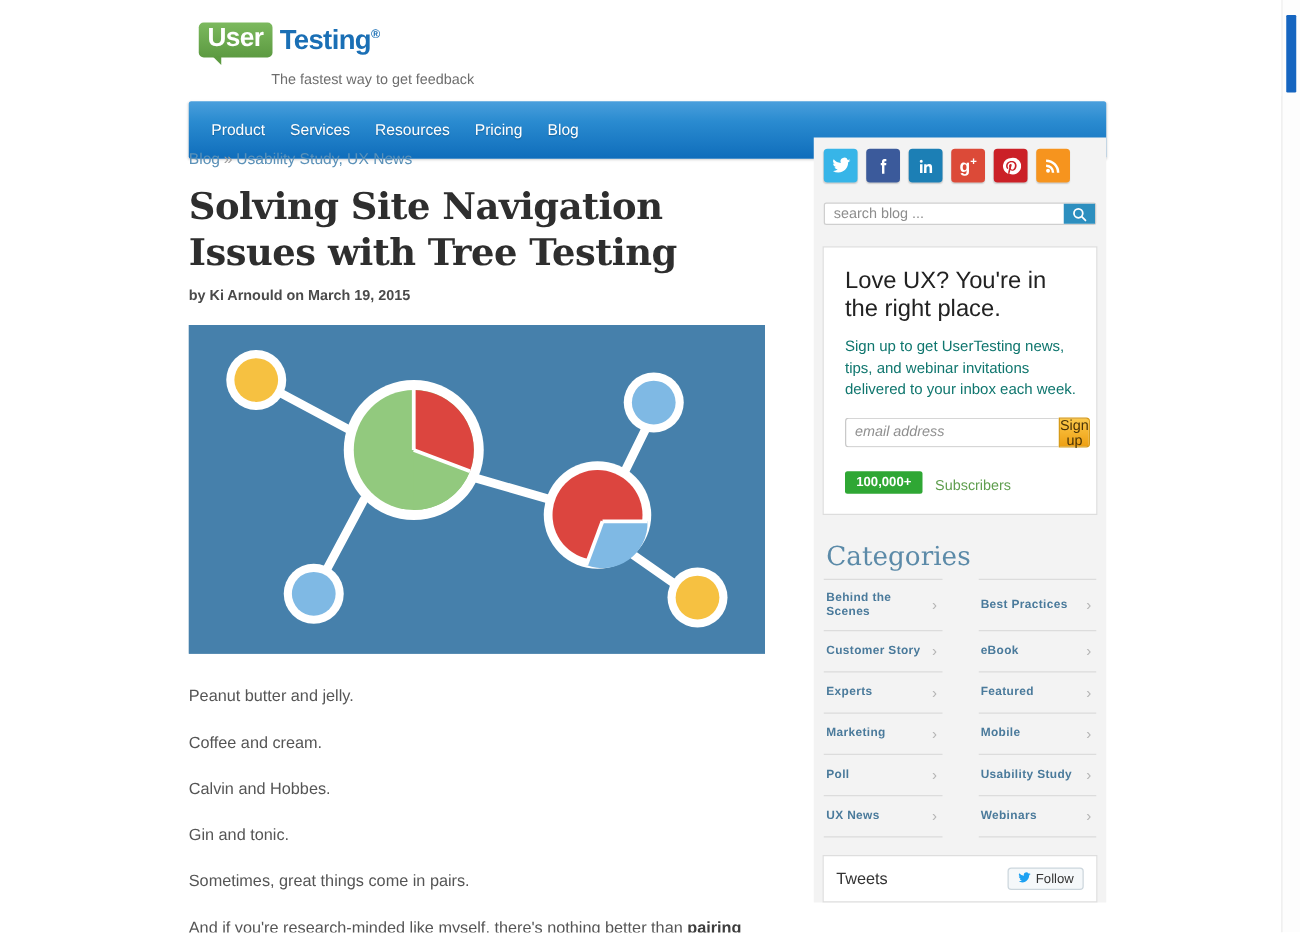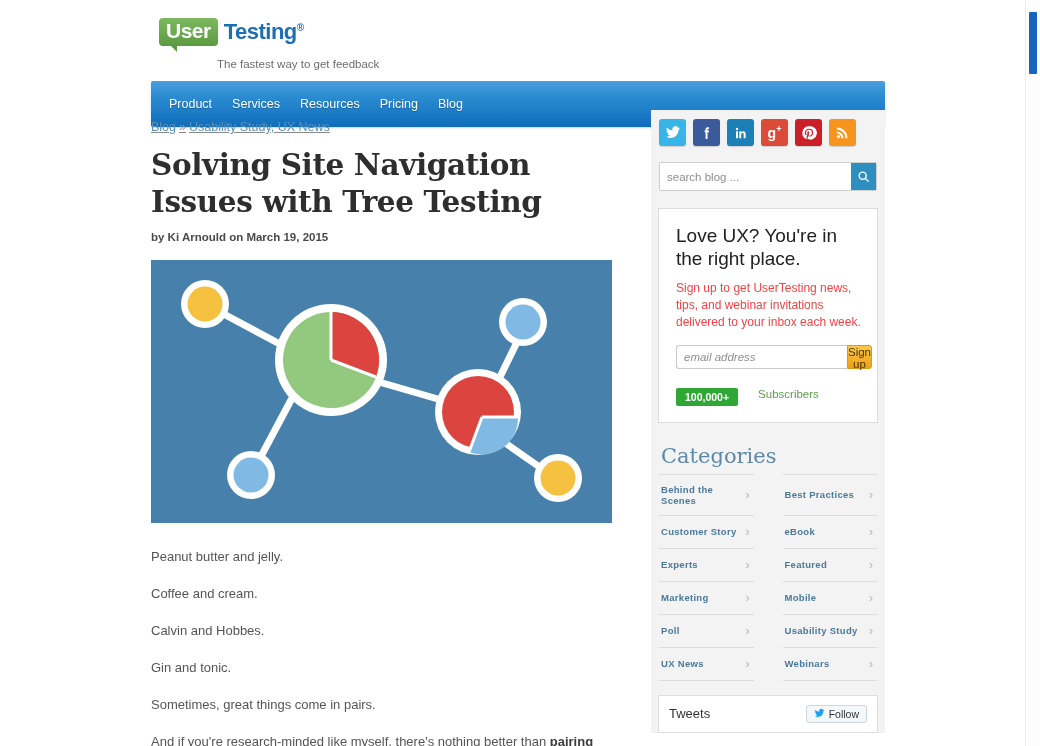--- a/index.html
+++ b/index.html
@@ -56,21 +56,21 @@
     box-shadow: 0 1px 2px rgba(0,0,0,0.18);
     display: flex; align-items: center; padding-left: 8px; margin-top: 20px;
   }
   .nav-item {
     color: #ffffff; font-size: 12.5px; padding: 4px 10px; cursor: pointer;
     text-shadow: 0 1px 1px rgba(0,0,0,0.25);
   }
 
   
   .main { position: absolute; left: 151px; top: 120px; width: 468px; }
-  .breadcrumb { font-size: 12.5px; color: #8a8a8a; margin-bottom: 13px; text-decoration: underline; }
+  .breadcrumb { font-size: 12.5px; color: #8a8a8a; margin-bottom: 13px; }
   .breadcrumb a { color: #5b91b8; text-decoration: none; cursor: pointer; }
   .breadcrumb .sep { color: #9c9c9c; margin: 0 3px; }
   .post-title {
     font-family: "DejaVu Serif", serif;
     font-size: 29.5px; line-height: 1.25; color: #2e2e2e; font-weight: bold;
     letter-spacing: -0.4px; margin-bottom: 10px;
   }
   .byline { font-size: 11.5px; color: #4a4a4a; font-weight: bold; margin-bottom: 17px; }
 
   
@@ -96,21 +96,21 @@
     box-shadow: 0 1px 1px rgba(0,0,0,0.15);
   }
   .si-twitter { background: #37b5e8; }
   .si-facebook { background: #3b5a9b; }
   .si-linkedin { background: #1c7fb5; }
   .si-gplus { background: #dc4a38; }
   .si-pinterest { background: #cb2027; }
   .si-rss { background: #f6941e; }
 
   .search-row {
-    margin: 16px 8px 0 8px; display: flex; height: 29px;
+    margin: 16px 8px 0 8px; display: flex; height: 18px;
     border: 1px solid #cfcfcf; background: #fff; border-radius: 2px;
   }
   .search-input {
     flex: 1; border: 0; outline: none; padding: 0 7px;
     font-size: 11.5px; color: #555; font-family: "Liberation Sans", sans-serif;
     background: transparent;
   }
   .search-input::placeholder { color: #8d8d8d; }
   .search-btn {
     width: 25px; background: #2d8fbf; border: 0; cursor: pointer;
@@ -119,36 +119,36 @@
 
   
   .signup-card {
     margin: 17px 7px 0 7px; background: #fff; border: 1px solid #dddddd;
     padding: 16px 16px 16px 17px;
   }
   .signup-title {
     font-size: 19px; line-height: 1.2; color: #222; margin-bottom: 9px;
   }
   .signup-sub {
-    font-size: 12px; line-height: 1.42; color: #ef4444; margin-bottom: 14px;
+    font-size: 12px; line-height: 1.42; color: #0f766e; margin-bottom: 14px;
   }
   .signup-form { display: flex; height: 24px; width: 186px; }
   .email-input {
     flex: 1; border: 1px solid #c9c9c9; border-right: 0; border-radius: 3px 0 0 3px;
     padding: 0 7px; font-size: 11.5px; font-style: italic; color: #888; outline: none;
     font-family: "Liberation Sans", sans-serif; background: #fff;
   }
   .email-input::placeholder { color: #8f8f8f; font-style: italic; }
   .signup-btn {
     width: 68px; border: 1px solid #d79b18; border-radius: 0 3px 3px 0;
     background: linear-gradient(to bottom, #fbc84a, #eea014);
     color: #4a3408; font-size: 11.5px; cursor: pointer;
     font-family: "Liberation Sans", sans-serif;
   }
-  .subs-row { margin-top: 19px; display: flex; align-items: flex-start; gap: 20px; }
+  .subs-row { margin-top: 19px; display: flex; align-items: flex-end; gap: 10px; }
   .subs-badge {
     background: #2fa734; color: #fff; font-size: 10.5px; font-weight: bold;
     padding: 3px 9px; border-radius: 2px;
   }
   .subs-label { font-size: 11.5px; color: #5f9e4e; }
 
   
   .cat-head {
     font-family: "DejaVu Serif", serif; font-size: 21px; color: #5b8aa8;
     margin: 21px 0 6px 10px; font-weight: normal;

